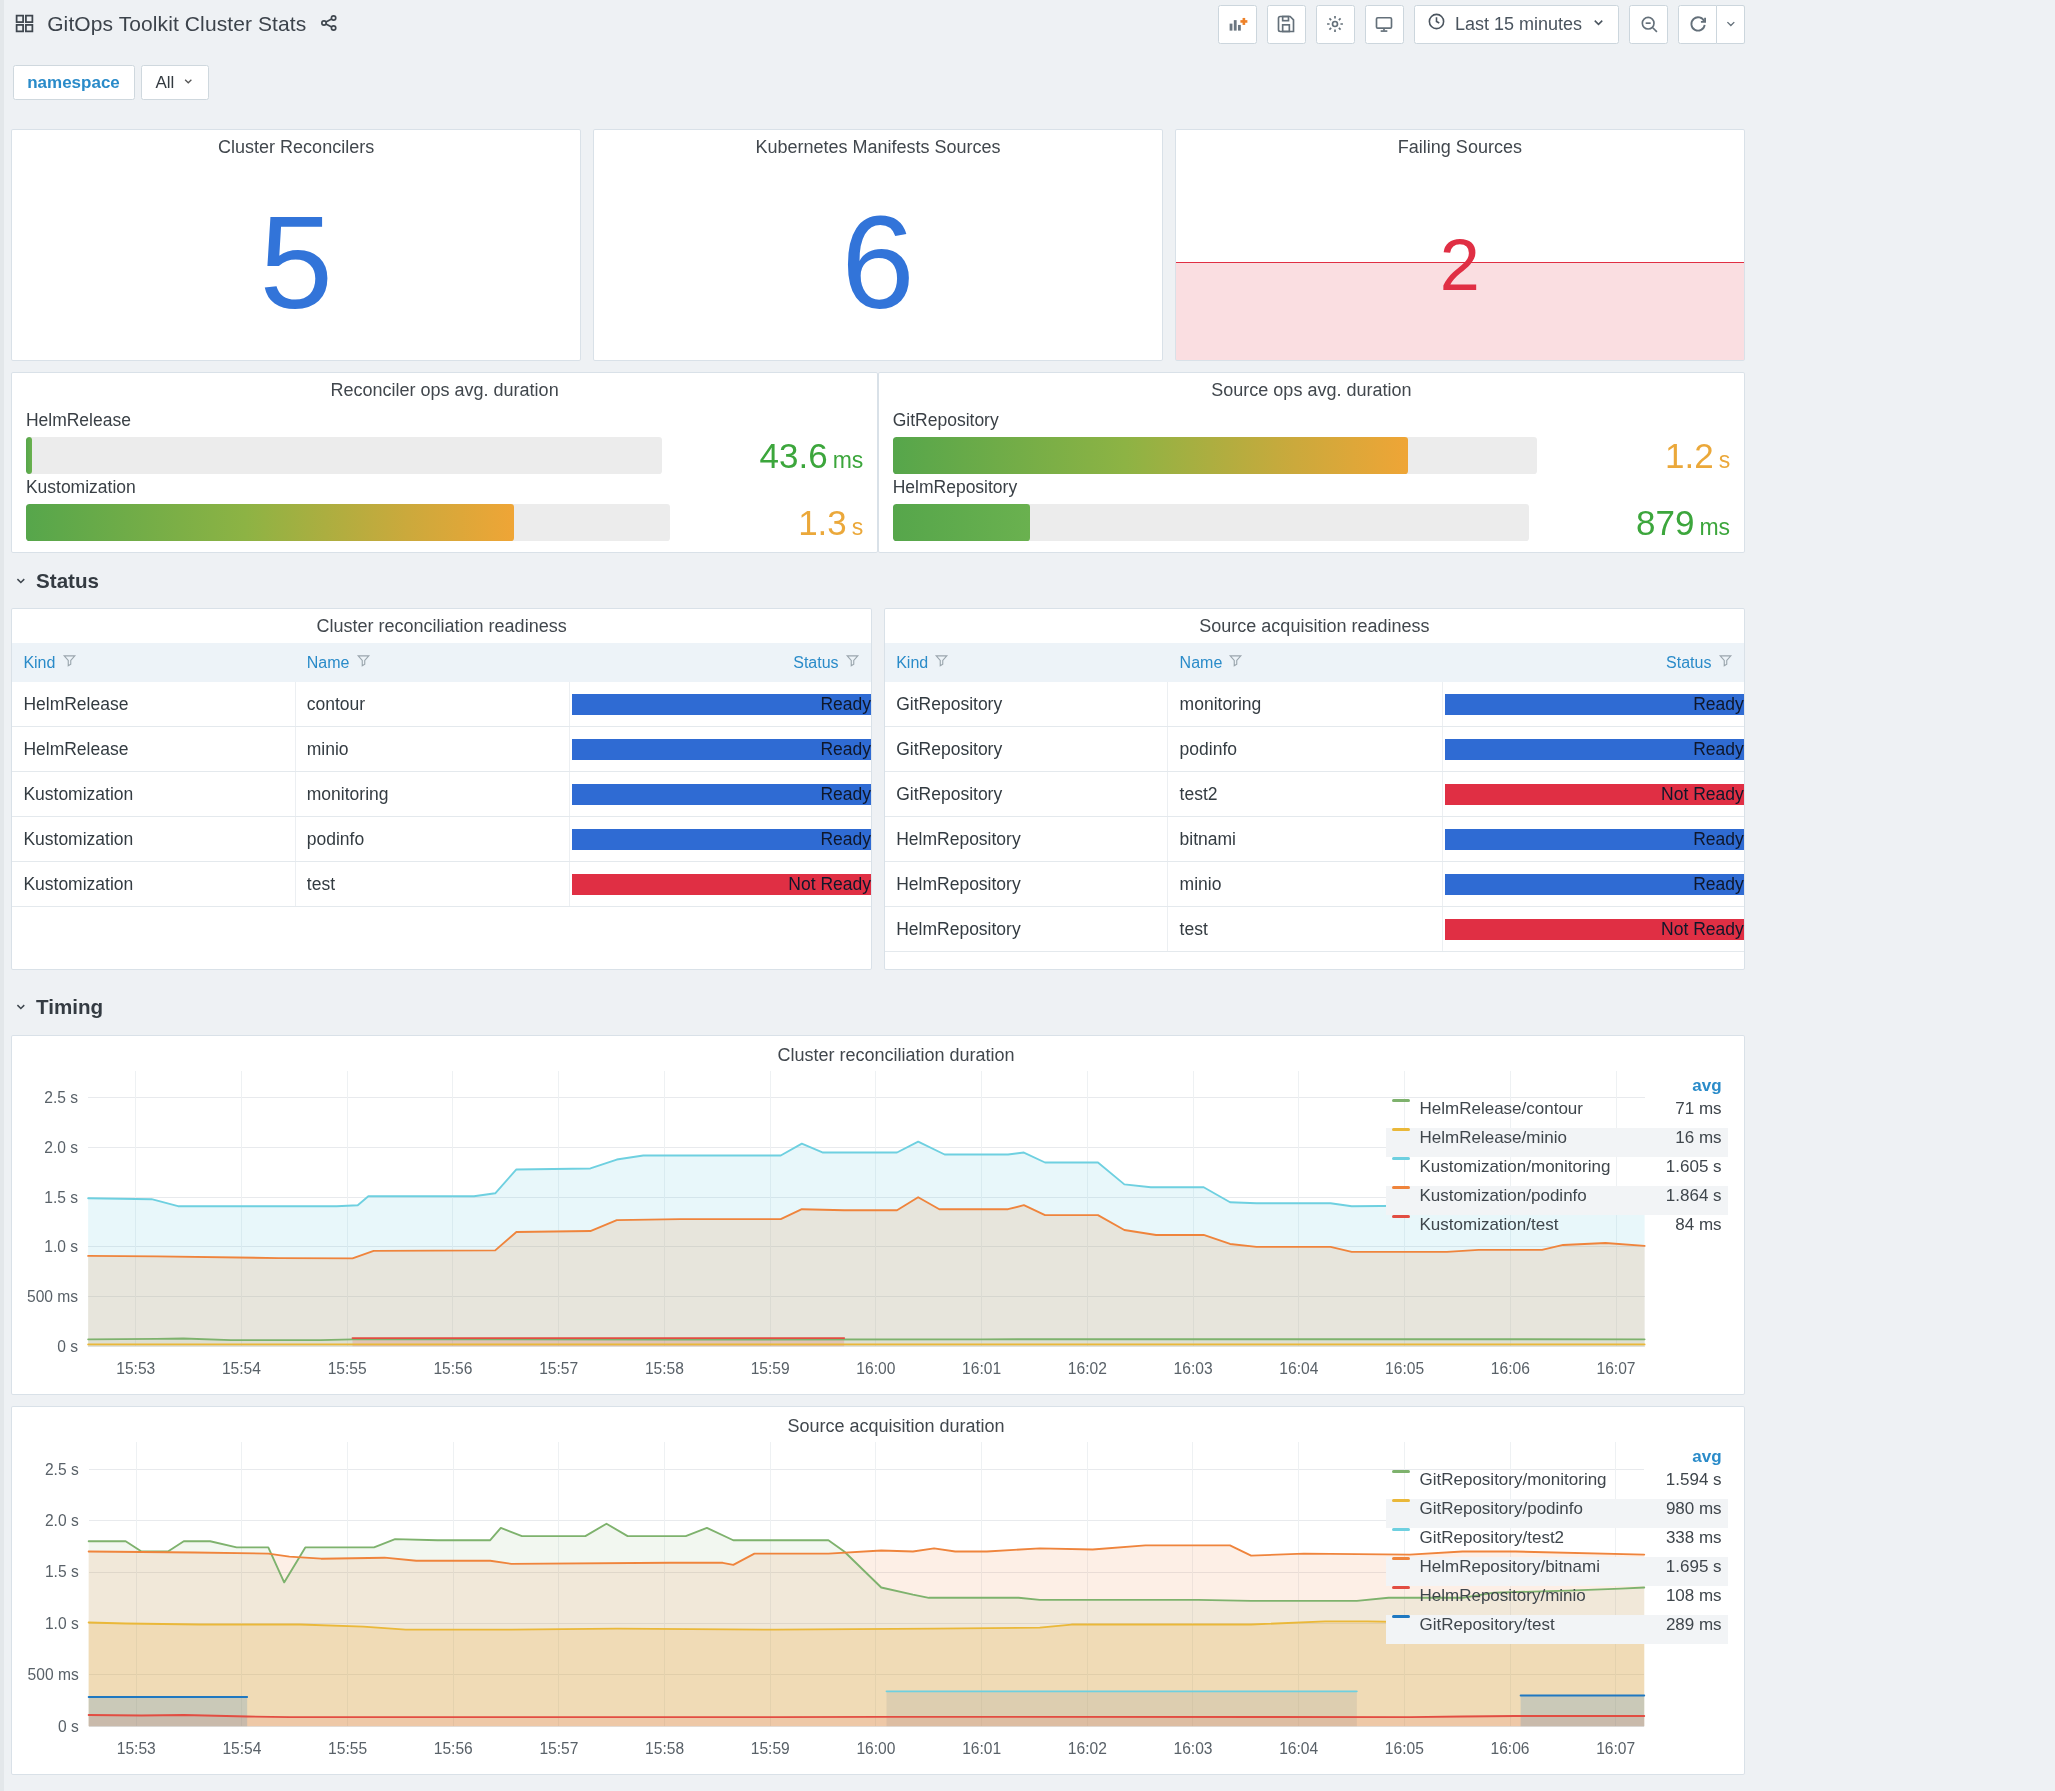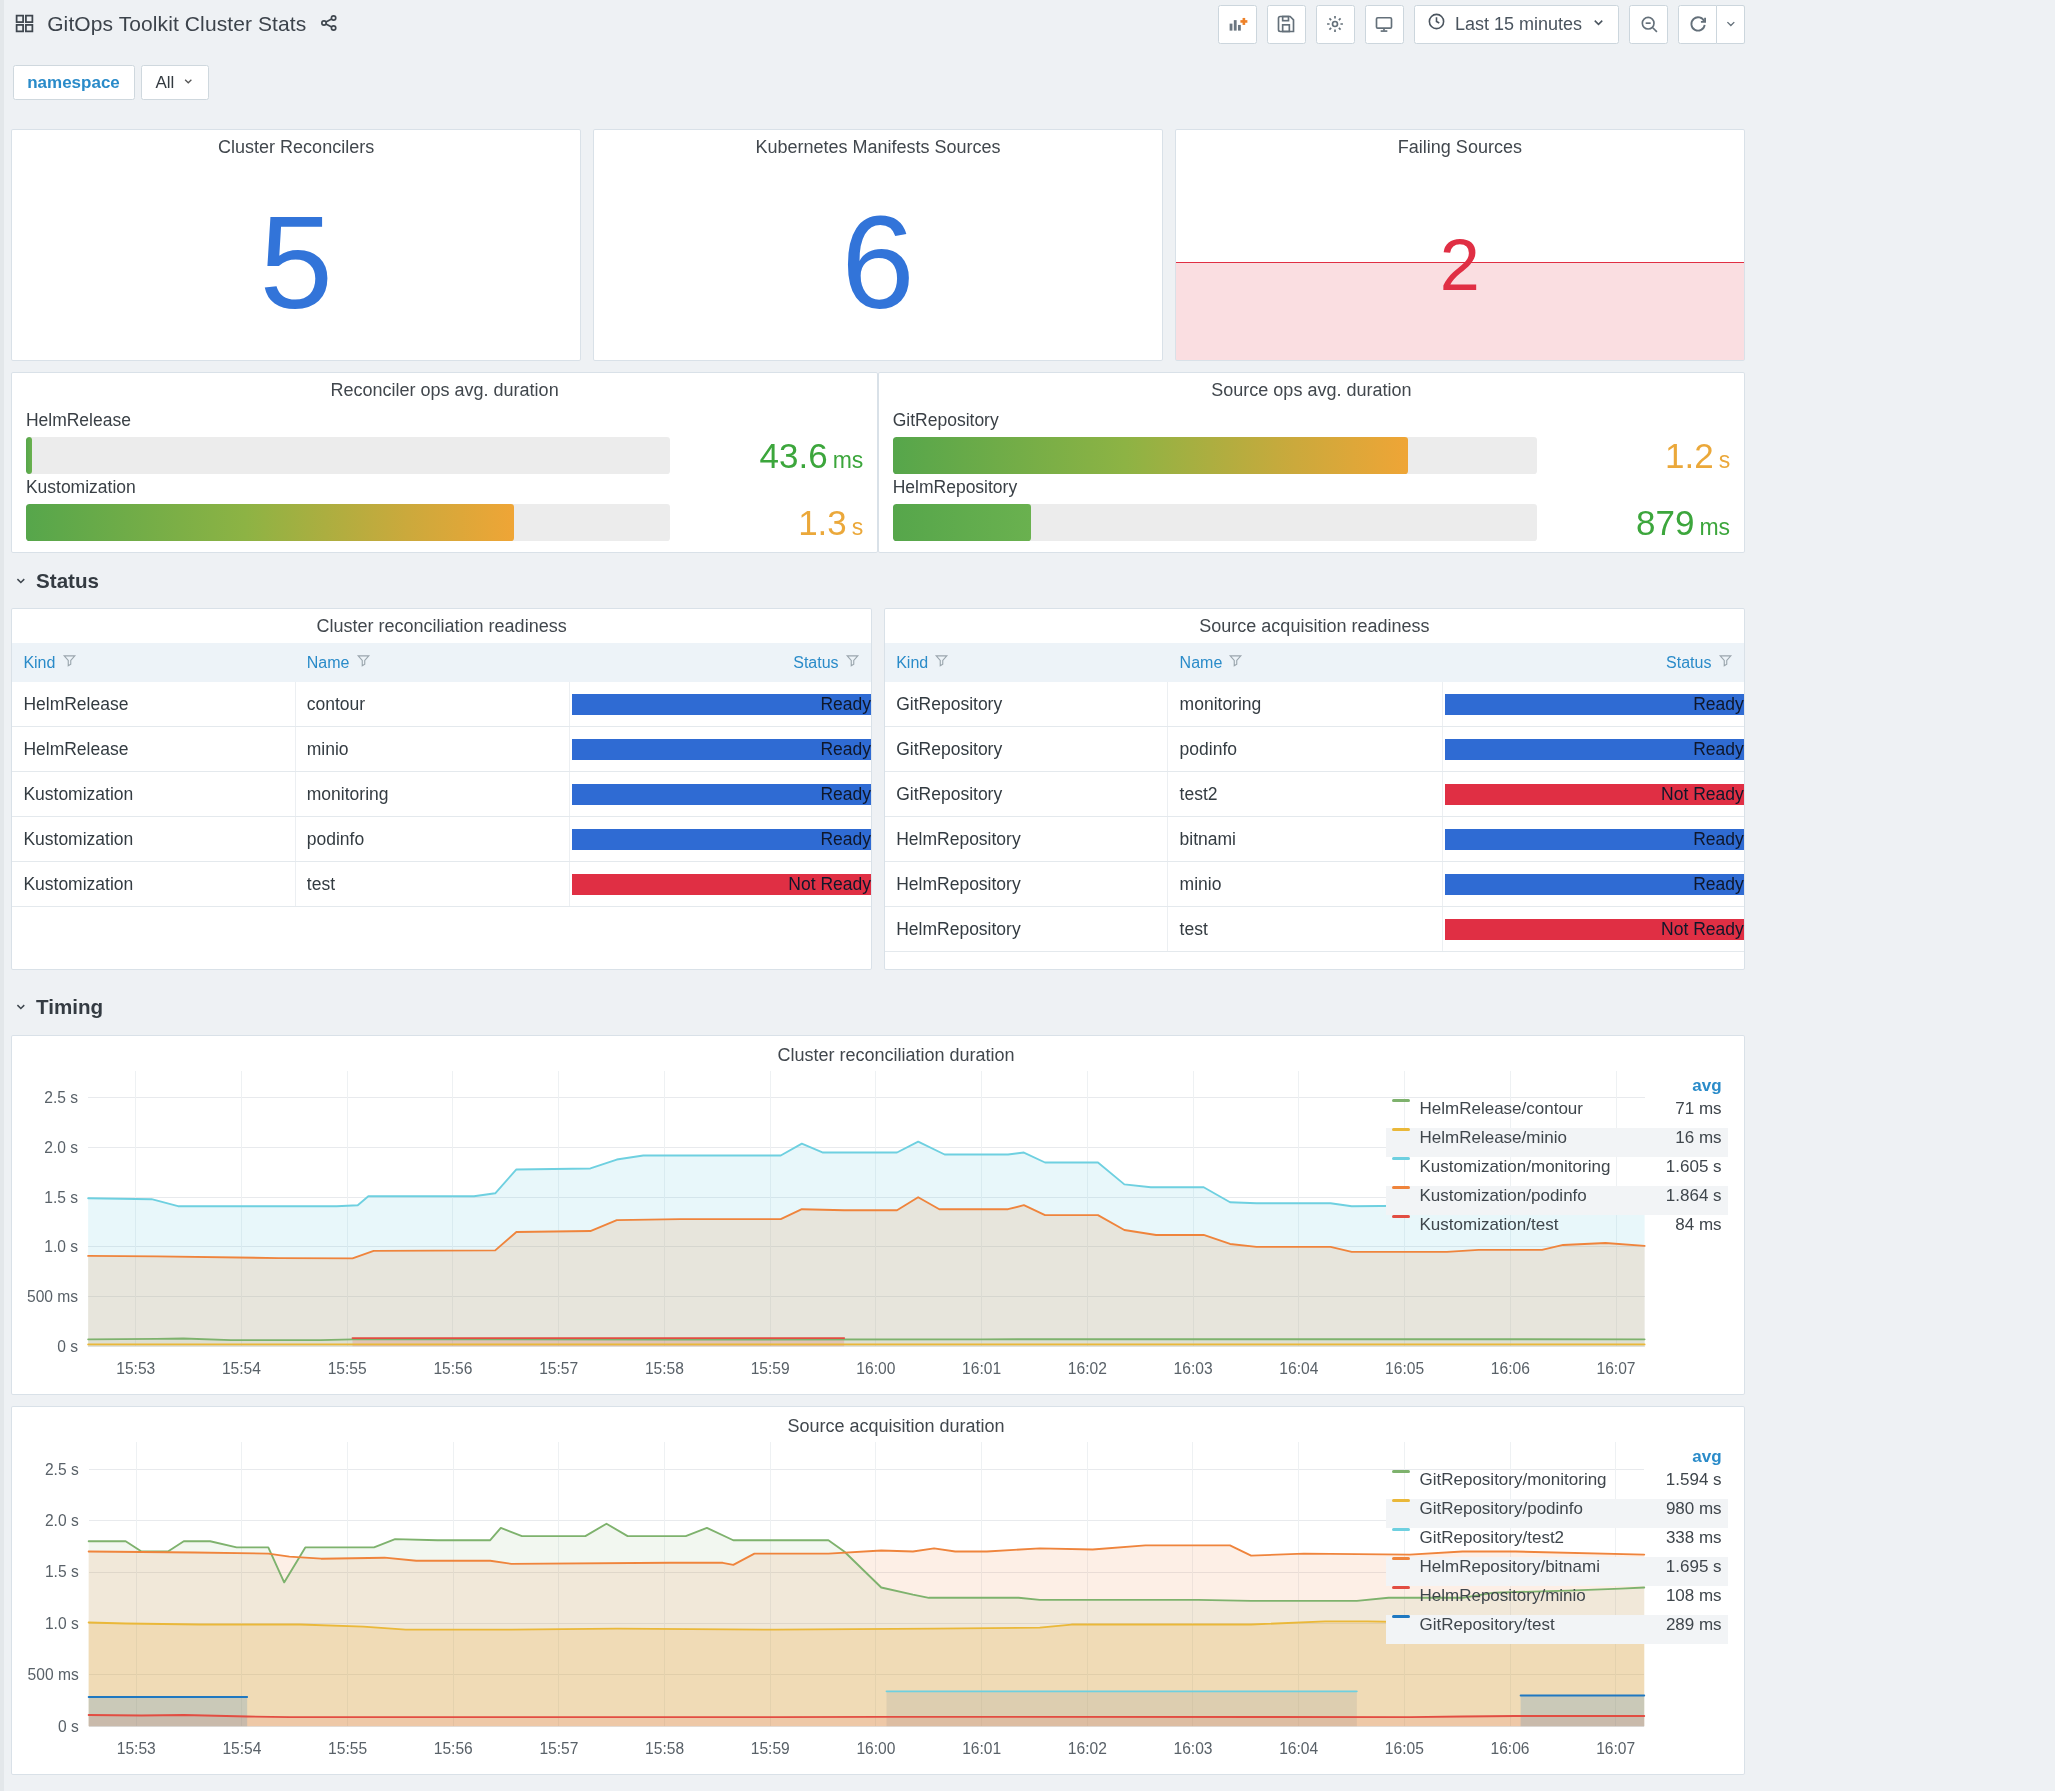--- a/index.html
+++ b/index.html
@@ -36,21 +36,21 @@
   .row-gauges .panel{flex:1;}
   .gauge-body{position:absolute;left:13.7px;right:13.7px;top:36px;bottom:8.7px;display:flex;flex-direction:column;justify-content:space-around;}
   .g-row .g-label{font-size:17.5px;color:#3a4046;margin-bottom:5px;}
   .g-flex{display:flex;align-items:center;}
   .g-track{flex:1;height:37px;background:#ececec;border-radius:3.1px;position:relative;overflow:hidden;}
   .g-fill{position:absolute;left:0;top:0;bottom:0;border-radius:3.1px;}
   .g-fill.grad{background:linear-gradient(to right,#56A64B,#8DB344 45%,#CBA93C 78%,#EFA536 100%);}
   .g-fill.green{background:linear-gradient(to right,#56A64B,#6AB14F);}
   .g-val{width:193px;text-align:right;font-size:35px;font-weight:500;white-space:nowrap;}
   .g-val .unit{font-size:23px;margin-left:5px;font-weight:500;}
-  .val-green{color:#3CA63C;} .val-orange{color:#EBA83A;}
+  .val-green{color:#3CA63C;padding-left:8px;} .val-orange{color:#EBA83A;}
   
   .section{position:absolute;left:13.7px;display:flex;align-items:center;gap:8.7px;cursor:pointer;}
   .section .s-label{font-size:20.6px;font-weight:700;color:#343b42;}
   
   .row-tables{position:absolute;left:11.2px;top:608px;right:11.2px;height:362px;display:flex;gap:12px;}
   .row-tables .panel{flex:1;overflow:hidden;}
   .tbl-head{display:flex;height:39px;background:#edf3f8;align-items:flex-start;font-size:16px;color:#2a8bc9;}
   .th{display:flex;align-items:center;gap:6.2px;padding:0 11.2px;box-sizing:border-box;height:100%;}
   .th.c1{width:33%;} .th.c2{width:32%;} .th.c3{width:35%;justify-content:flex-end;}
   .trow{display:flex;height:44px;border-bottom:0.6px solid #e4e9ed;align-items:stretch;font-size:17.5px;color:#333b41;}

